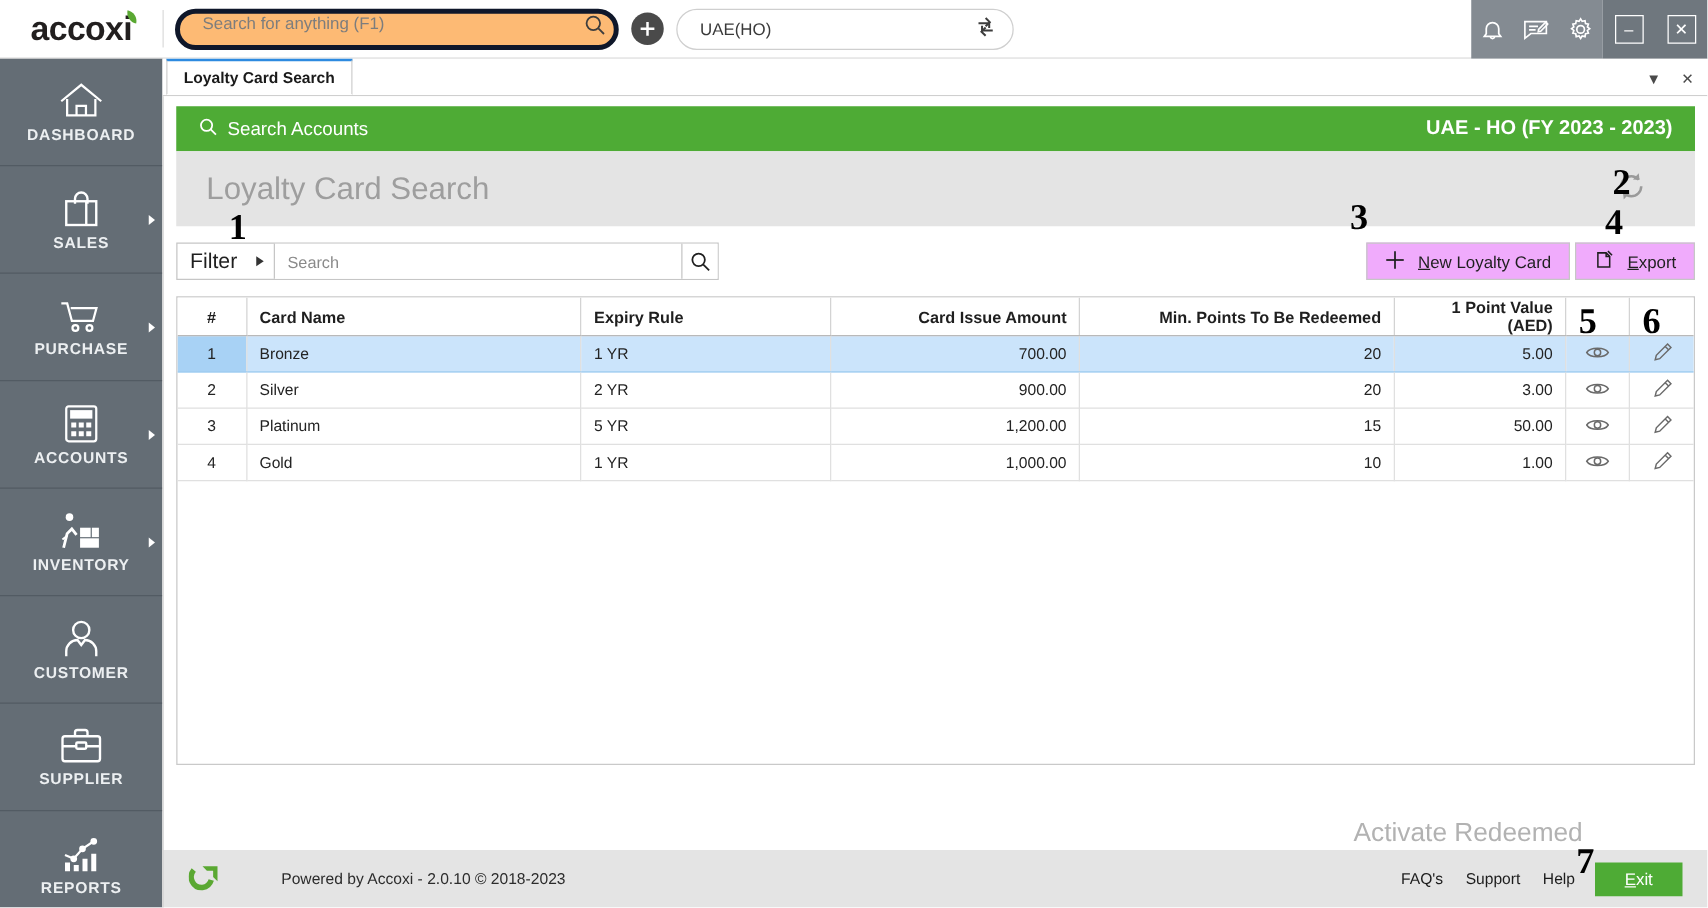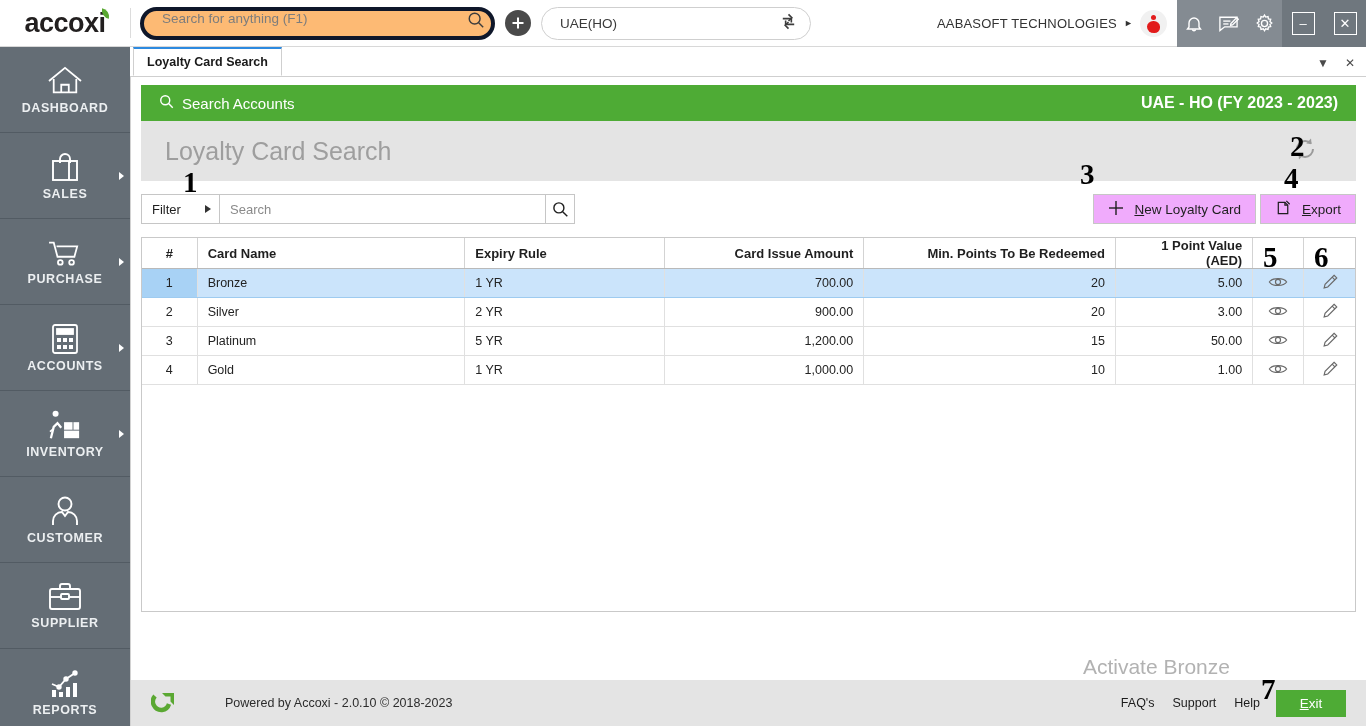--- a/index.html
+++ b/index.html
@@ -206,21 +206,21 @@
   }
   .filterbox {
     display: flex; align-items: center;
     height: 30px; border: 1px solid #c6c6c6;
     background: #fff;
   }
   .filterbox .fl {
     width: 78px; height: 28px;
     display: flex; align-items: center; justify-content: space-between;
     padding: 0 8px 0 10px;
-    font-size: 13px; color: #1f1f1f;
+    font-size: 17px; color: #1f1f1f;
     border-right: 1px solid #c6c6c6;
     cursor: pointer;
   }
   .filterbox .fl .tri {
     width: 0; height: 0;
     border-left: 6px solid #333;
     border-top: 4.5px solid transparent;
     border-bottom: 4.5px solid transparent;
   }
   .filterbox input {
@@ -356,28 +356,20 @@
           <path d="M4 7 h9 a0 0 0 0 1 0 0 v4"></path>
           <polyline points="10,2.5 13.5,6 10,9.5"></polyline>
           <path d="M16 13 h-9 v-4"></path>
           <polyline points="10,17.5 6.5,14 10,10.5"></polyline>
         </svg>
       </span>
     </div>
 
     <div class="topbar-spacer"></div>
 
-    <div class="company">
-      <span>AABASOFT TECHNOLOGIES</span>
-      <span class="caret">►</span>
-      <span class="avatar">
-        <span class="dot"></span>
-        <span class="blob"></span>
-      </span>
-    </div>
 
     <div class="sys-icons">
       <span class="si">
         <svg width="20" height="20" viewBox="0 0 20 20" fill="none" stroke="#fff" stroke-width="1.4">
           <path d="M5 14 v-4 a5 5 0 0 1 10 0 v4 l1.5 2 h-13 z"></path>
           <path d="M8.3 16.6 a1.8 1.8 0 0 0 3.4 0"></path>
         </svg>
       </span>
       <span class="si">
         <svg width="21" height="20" viewBox="0 0 22 20" fill="none" stroke="#fff" stroke-width="1.4">
@@ -671,21 +663,21 @@
                     <line x1="12.4" y1="4.6" x2="15.4" y2="7.6"></line>
                   </svg>
                 </span></td>
             </tr>
           </tbody>
       </table>
     </div>
   </div>
 
   <div class="watermark">
-    <div class="w1">Activate Bronze</div>
+    <div class="w1">Activate Redeemed</div>
     <div class="w2">Go to Settings to activate Windows.</div>
   </div>
 
   <div class="footer">
     <div class="flogo">
       <svg width="26" height="26" viewBox="0 0 26 26">
         <path d="M4 6 a8.5 8.5 0 0 0 7 14 a8.5 8.5 0 0 0 7-6" fill="none" stroke="#5aa832" stroke-width="4.4"></path>
         <polygon points="11,3 23,3 23,15 19.5,11.5 19.5,6.5 14.5,6.5" fill="#5aa832"></polygon>
       </svg>
     </div>

